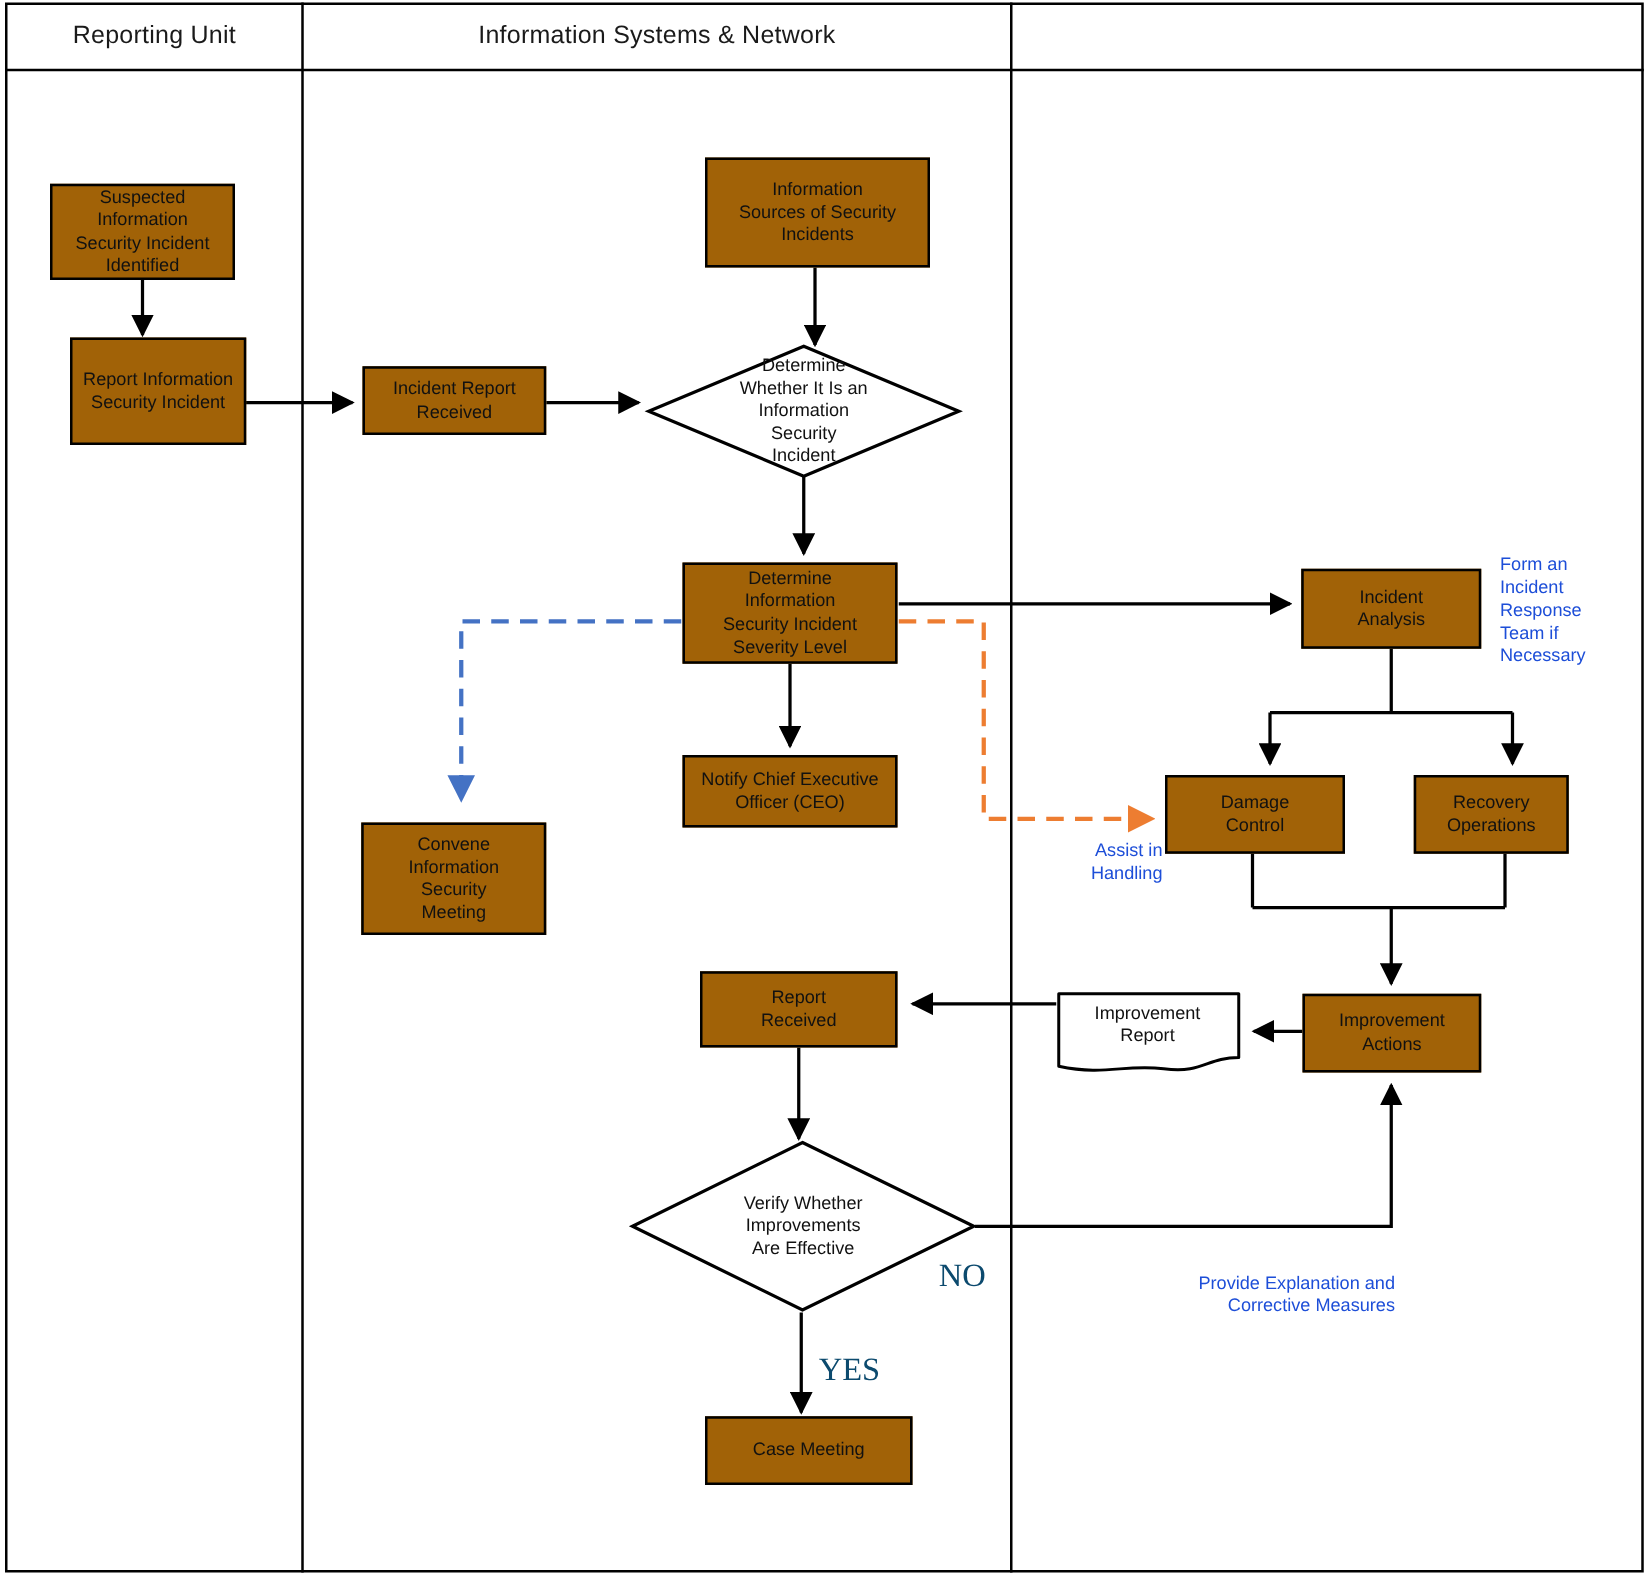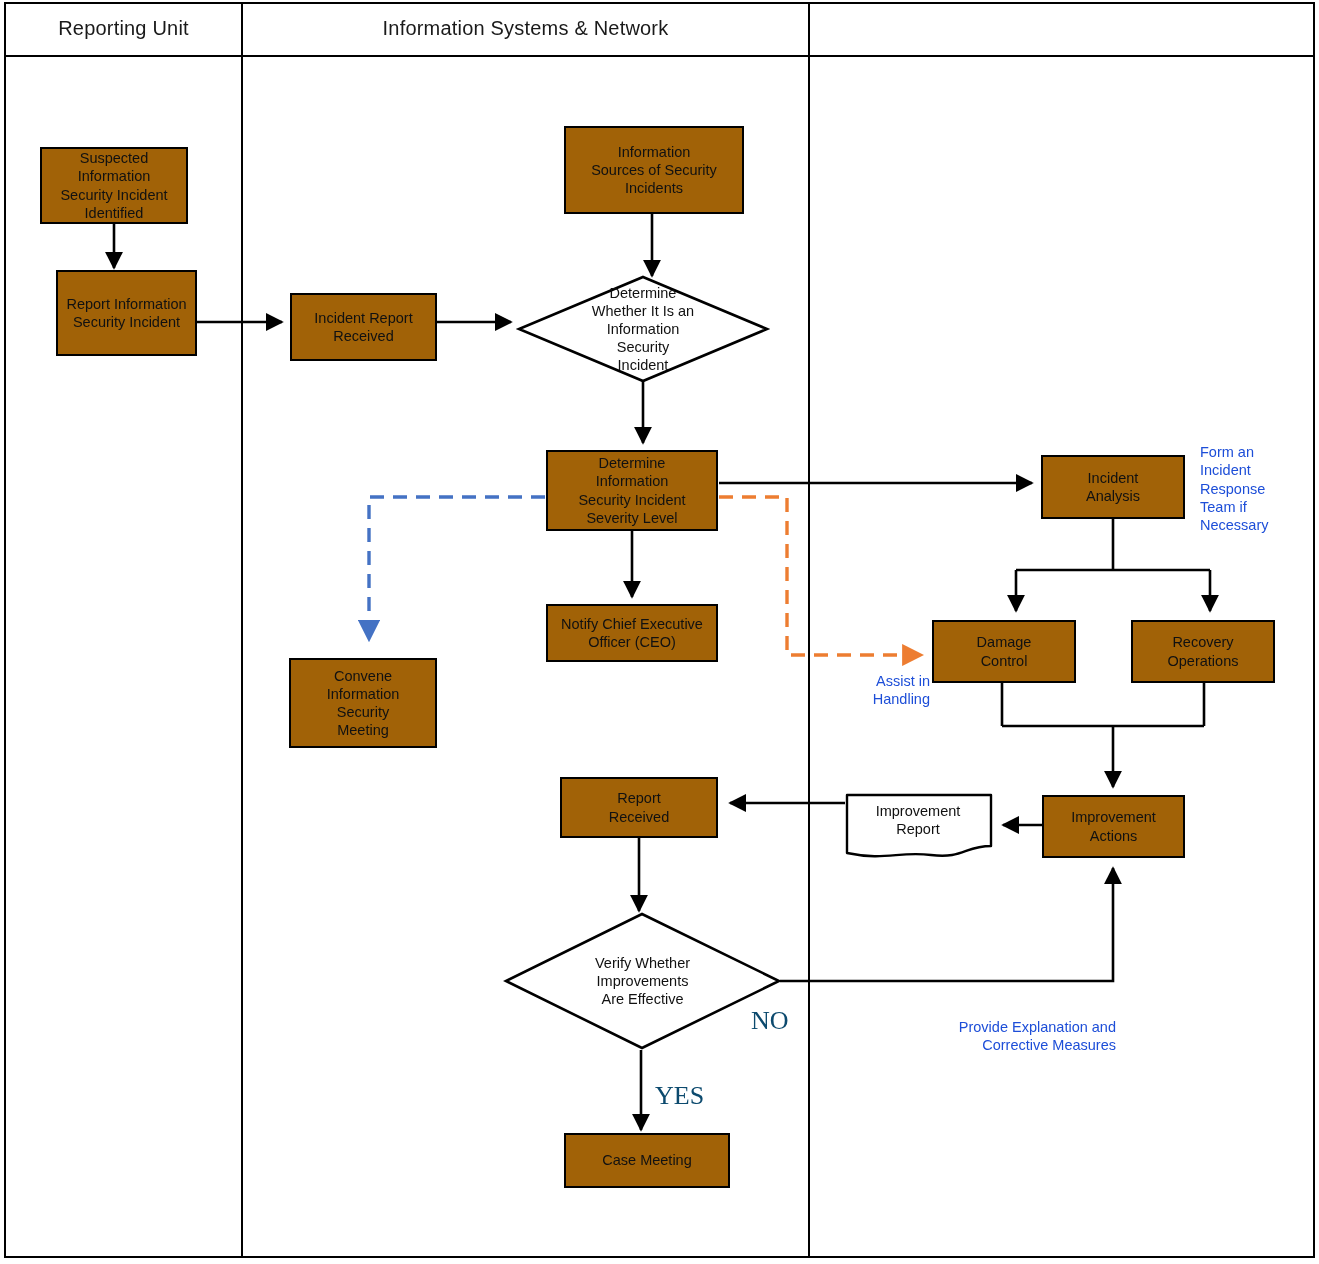--- a/index.html
+++ b/index.html
@@ -204,21 +204,21 @@
   </svg>
 
   <div class="node" style="left:40px; top:147px; width:148px; height:77px;">
     <span>Suspected<br>Information<br>Security Incident<br>Identified</span>
   </div>
 
   <div class="node" style="left:40px; top:270px; width:141px; height:86px;margin-left:16px;">
     <span>Report Information<br>Security Incident</span>
   </div>
 
-  <div class="node" style="left:290px; top:293px; width:147px; height:68px;">
+  <div class="node" style="left:290px; top:293px; width:147px; height:55px;">
     <span>Incident Report<br>Received</span>
   </div>
 
   <div class="node" style="left:564px; top:126px; width:180px; height:88px;">
     <span>Information<br>Sources of Security<br>Incidents</span>
   </div>
 
   <div class="diamond" style="left:518px; top:276px; width:250px; height:106px;">
     <svg width="250" height="106" viewBox="0 0 250 106" xmlns="http://www.w3.org/2000/svg">
       <polygon points="125,1 249,53 125,105 1,53" fill="#ffffff" stroke="#000000" stroke-width="2.6"></polygon>
@@ -254,21 +254,21 @@
   </div>
 
   <div class="node" style="left:1041px; top:455px; width:144px; height:64px;">
     <span>Incident<br>Analysis</span>
   </div>
 
   <div class="node" style="left:932px; top:620px; width:144px; height:63px;">
     <span>Damage<br>Control</span>
   </div>
 
-  <div class="node" style="left:1131px; top:620px; width:144px; height:63px;">
+  <div class="node" style="left:1131px; top:620px; width:124px; height:63px;">
     <span>Recovery<br>Operations</span>
   </div>
 
   <div class="node" style="left:1042px; top:795px; width:143px; height:63px;">
     <span>Improvement<br>Actions</span>
   </div>
 
   <div class="docshape" style="left:845px; top:793px; width:146px; height:65px;">
     <svg width="150" height="70" viewBox="0 0 150 70" xmlns="http://www.w3.org/2000/svg">
       <path d="M 2 2 L 146 2 L 146 53 C 120 53 118 66 86 62 C 54 58 40 68 2 60 Z" fill="#ffffff" stroke="#000000" stroke-width="2.4" stroke-linejoin="round"></path>

